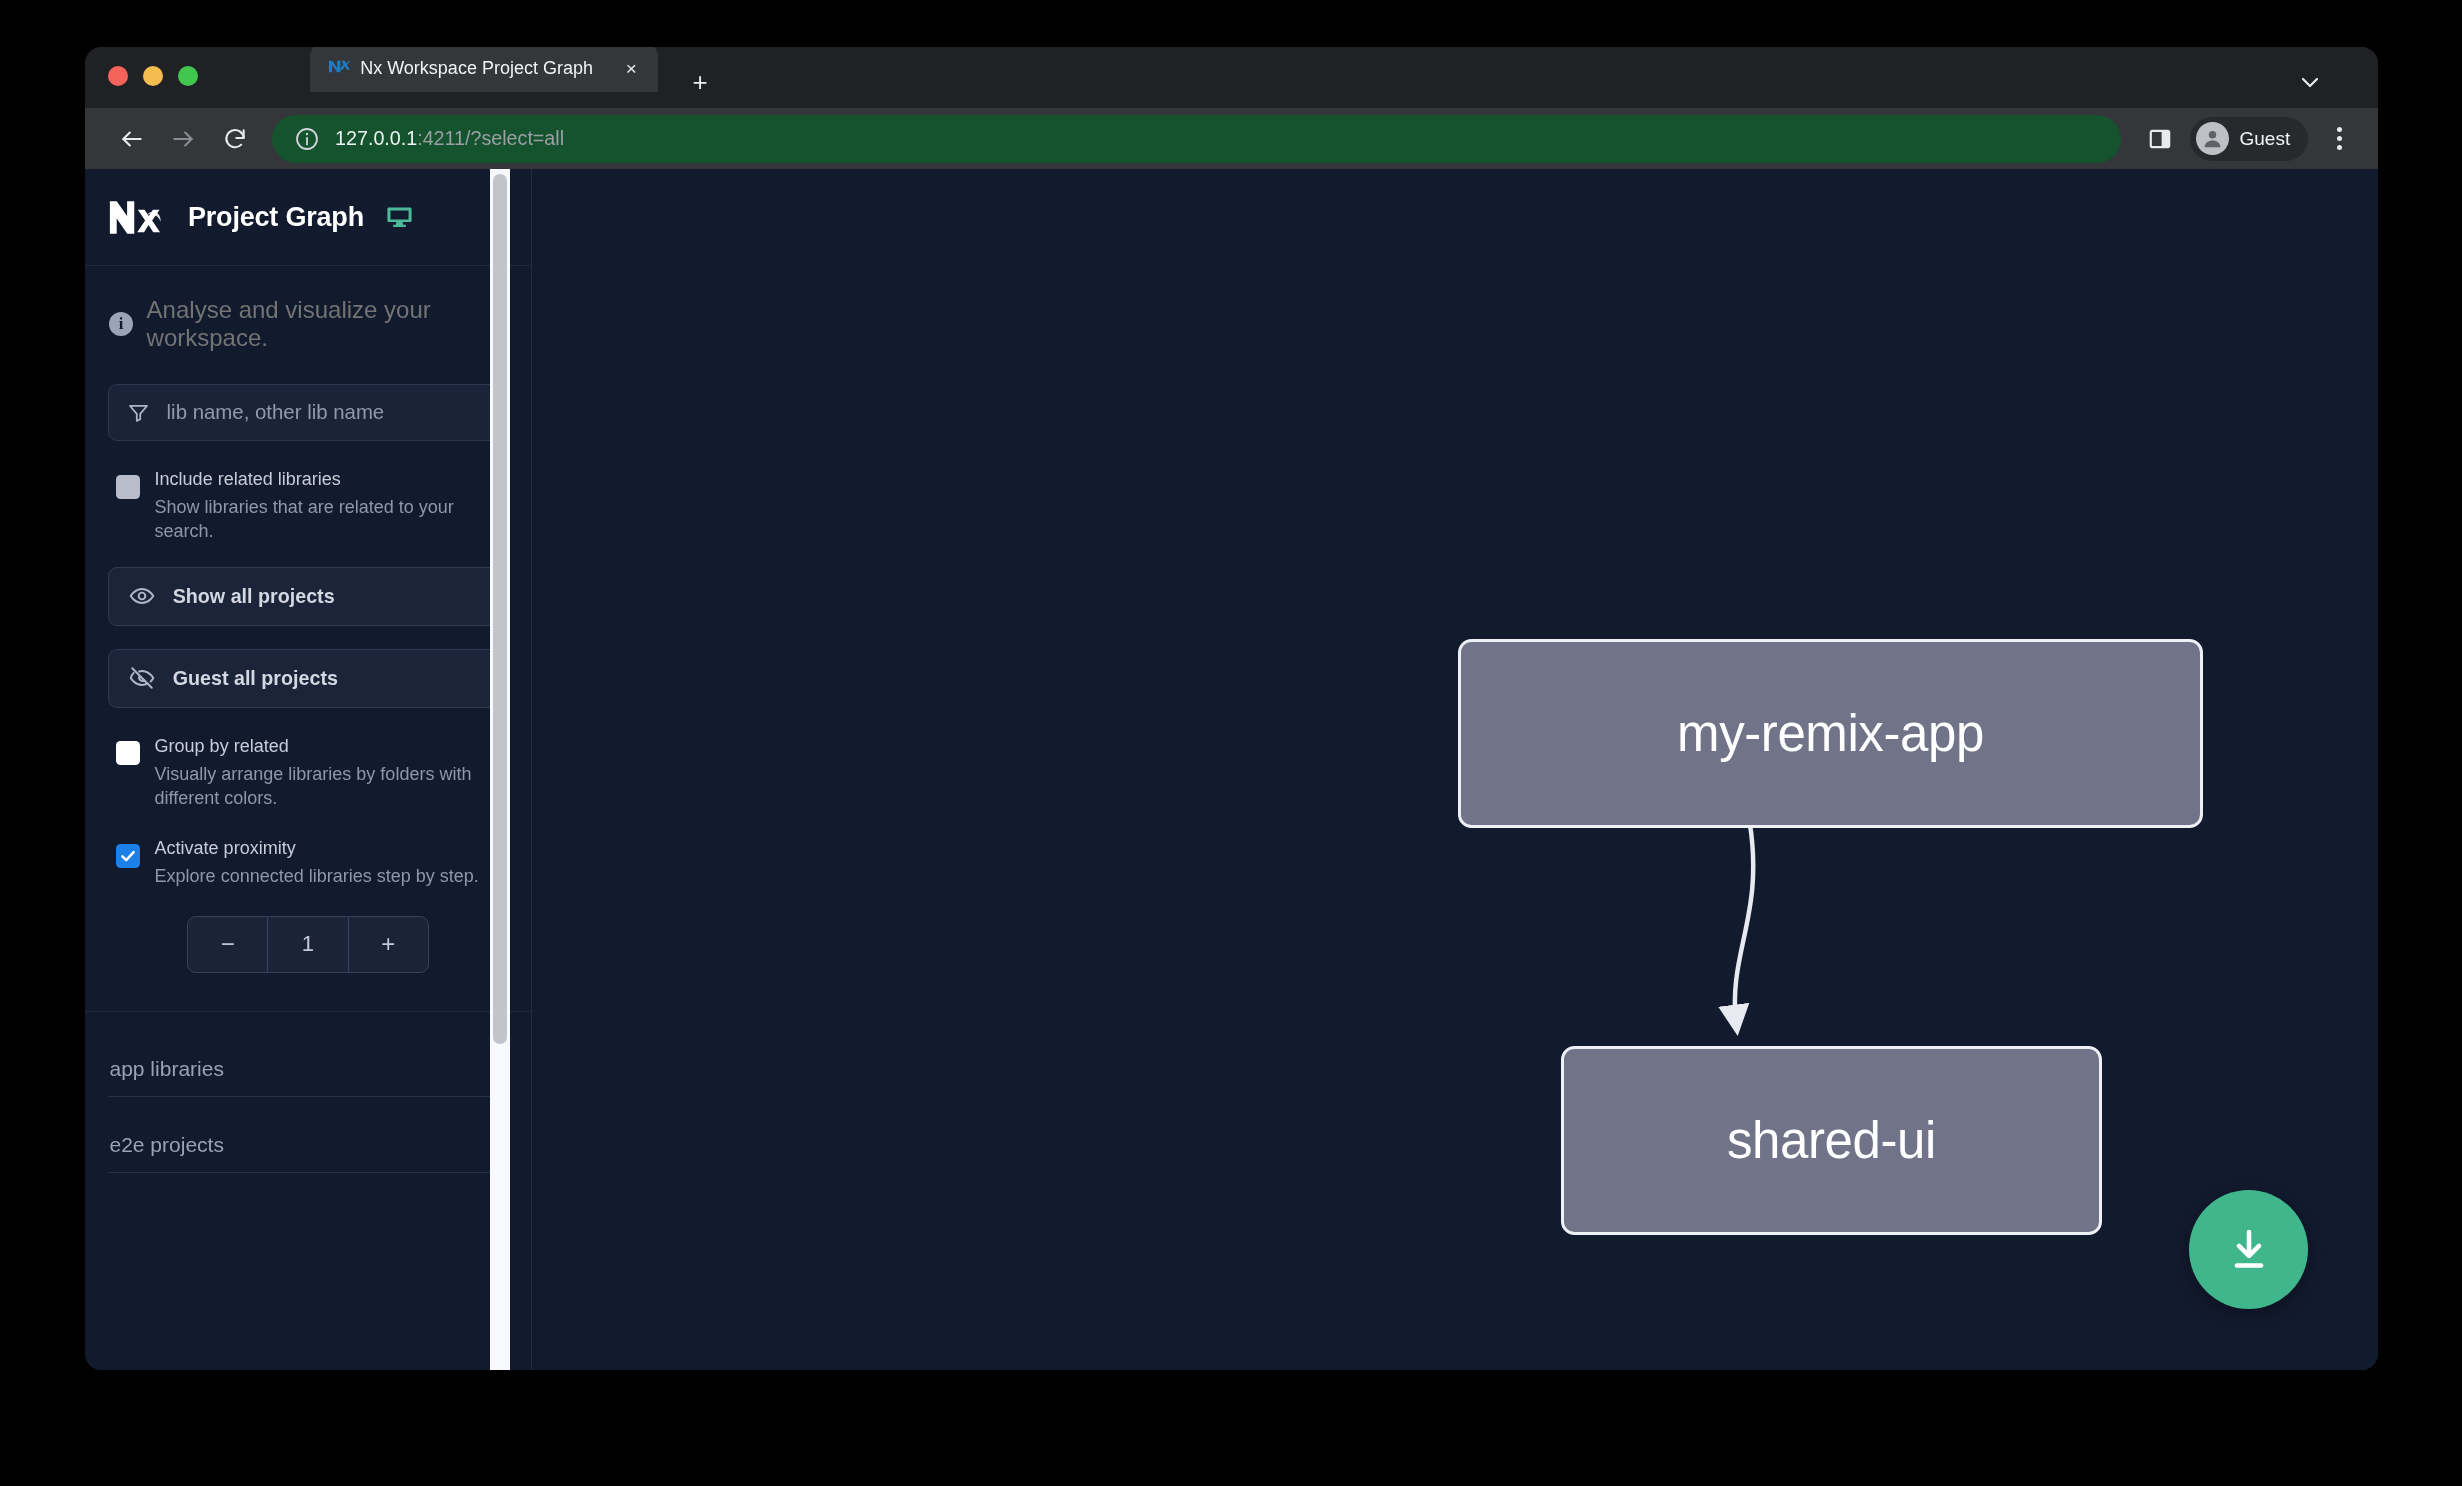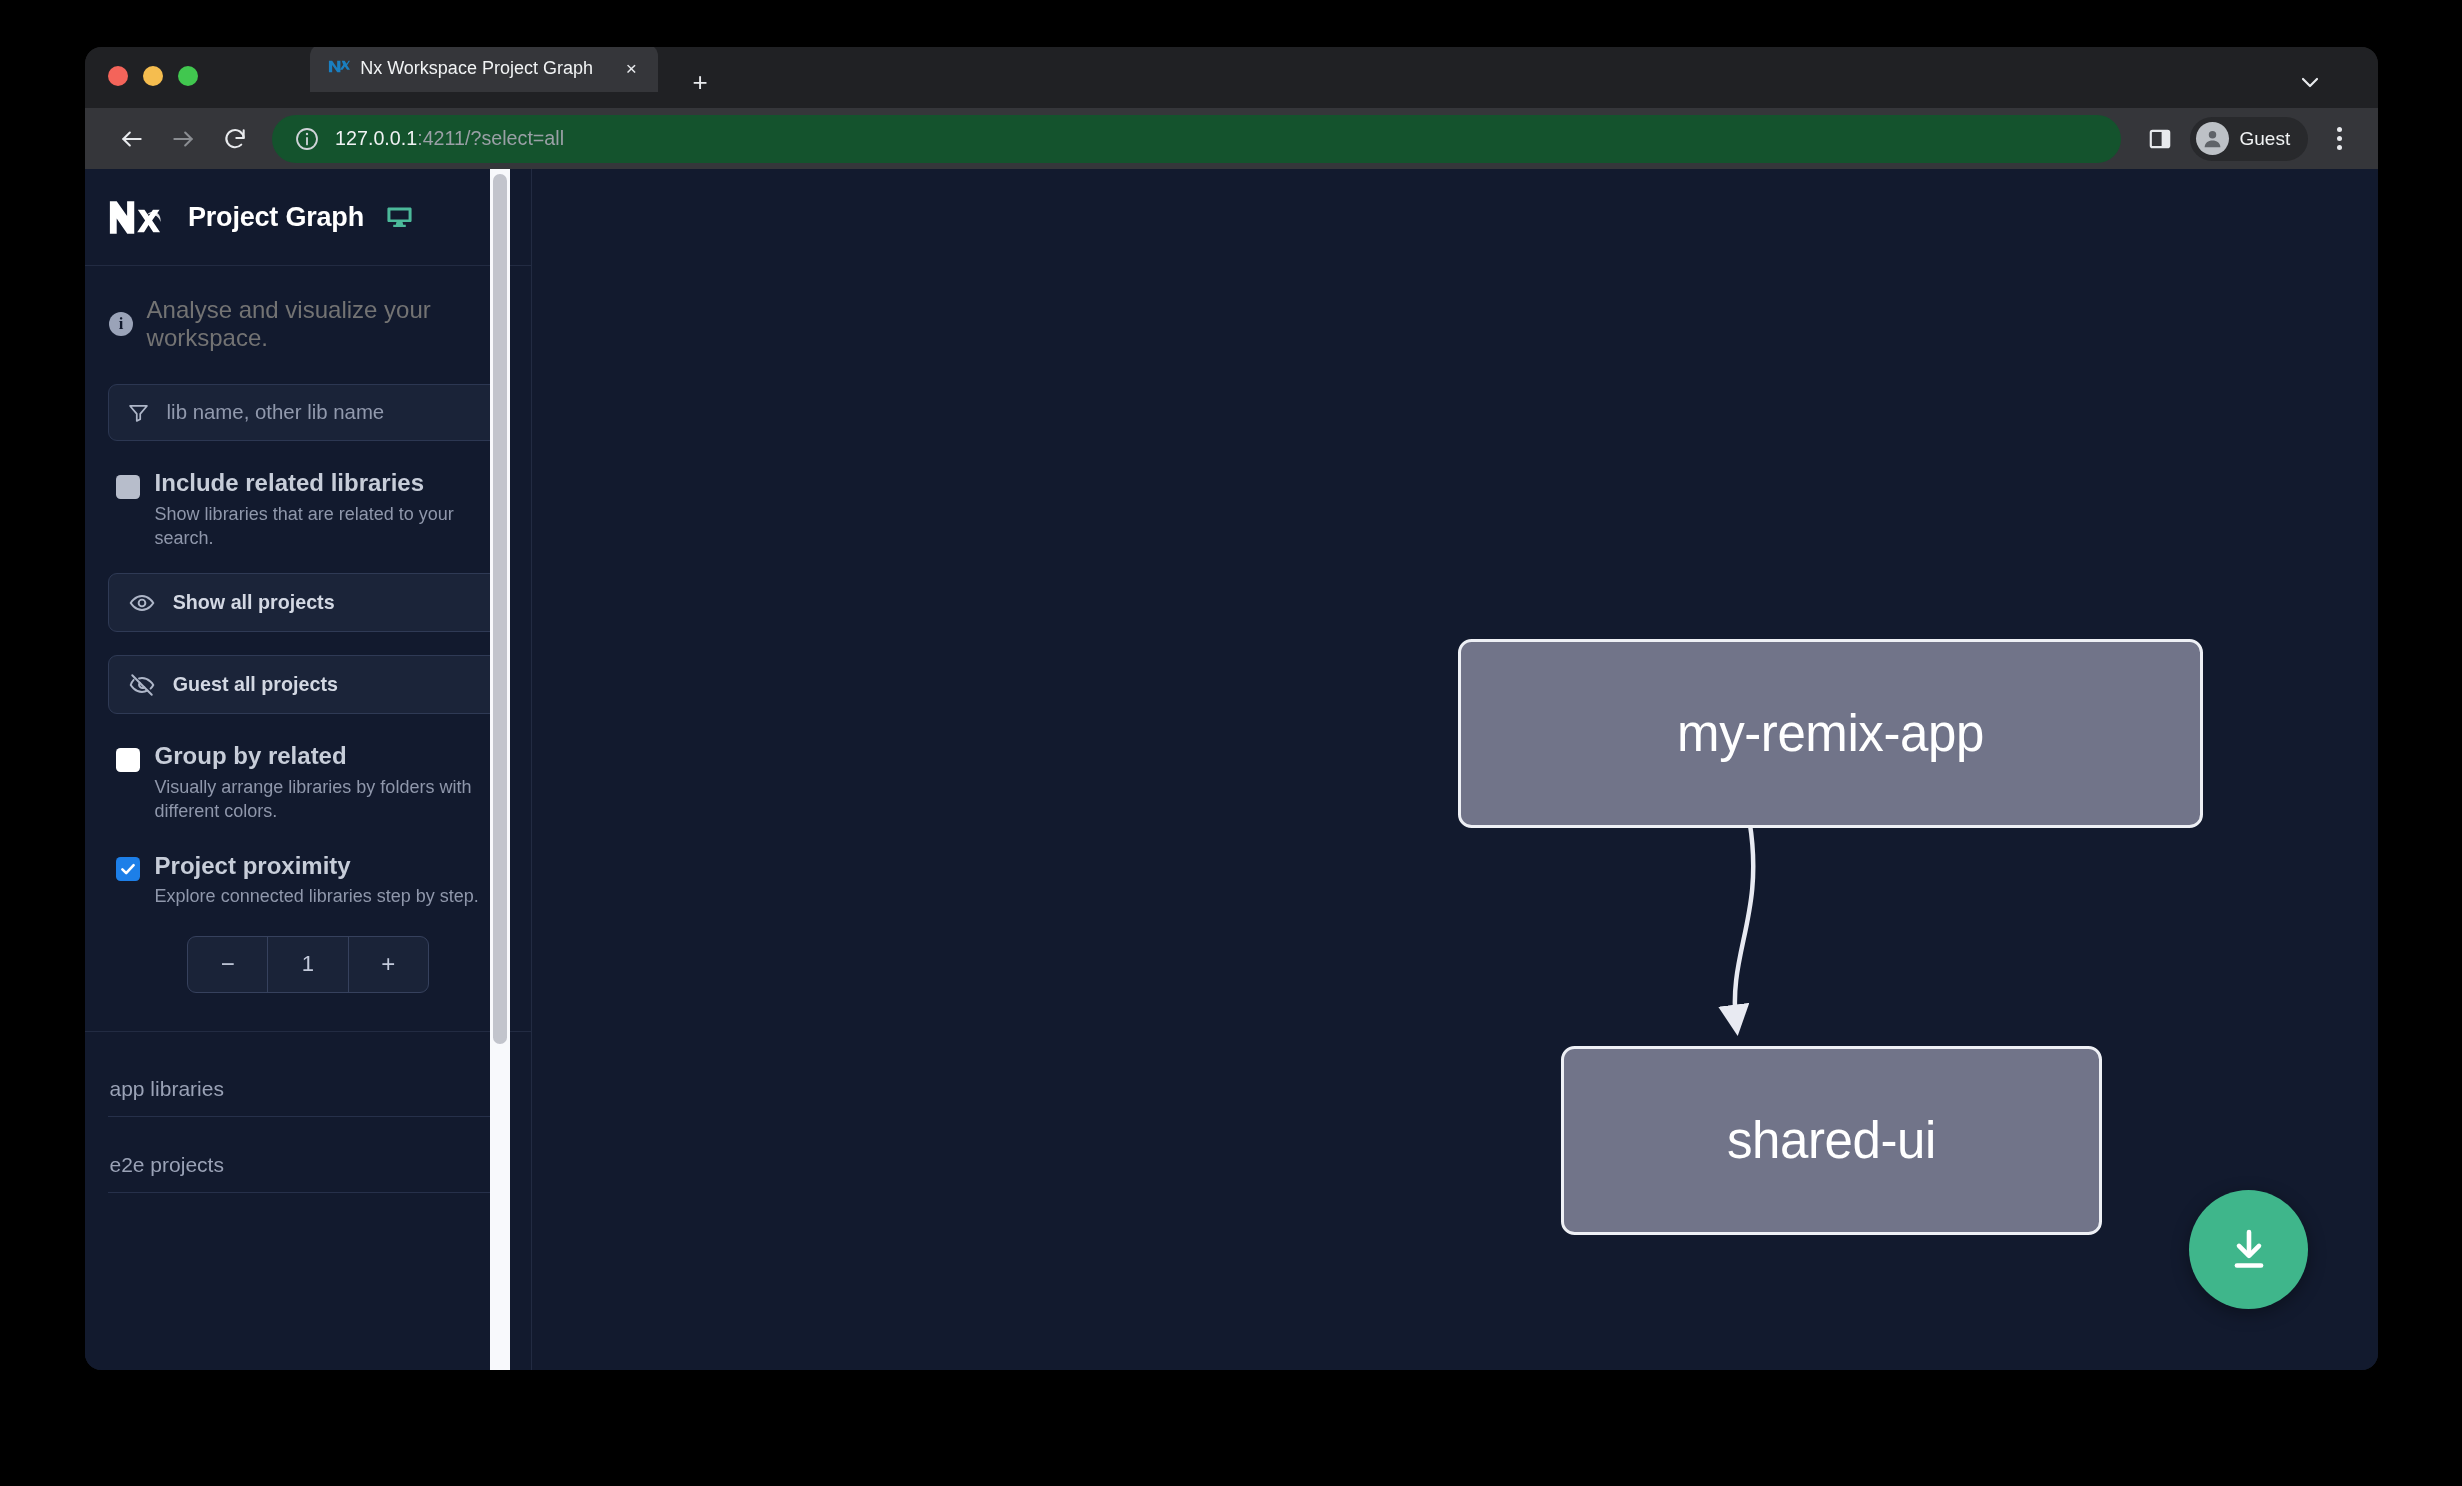--- a/index.html
+++ b/index.html
@@ -211,21 +211,21 @@
     flex-shrink: 0;
     margin-top: 4.5px;
   }
   .cbox.gray { background: #b7bdcb; }
   .cbox.white { background: #ffffff; }
   .cbox.blue {
     background: #1d7fe8;
     display: flex; align-items: center; justify-content: center;
   }
   .opt-title {
-    color: #c7cdd9; font-size: 24px; font-weight: 700;
+    color: #c7cdd9; font-size: 18px; font-weight: 400;
     line-height: 1.1;
   }
   .opt-desc {
     color: #8f97ab; font-size: 18px;
     line-height: 1.35; margin-top: 5.3px;
     max-width: 325px;
   }
 
   .pbtn {
     margin-top: 23px;
@@ -492,21 +492,21 @@
           </span>
         </div>
 
         <div class="opt-row">
           <span class="cbox blue">
             <svg viewBox="0 0 24 24" width="18" height="18" fill="none" stroke="#ffffff" stroke-width="3.4" stroke-linecap="round" stroke-linejoin="round">
               <polyline points="4.5,12.5 9.6,17.6 19.5,6.8"></polyline>
             </svg>
           </span>
           <span>
-            <div class="opt-title">Project proximity</div>
+            <div class="opt-title">Activate proximity</div>
             <div class="opt-desc">Explore connected libraries step by step.</div>
           </span>
         </div>
 
         <div class="stepper">
           <div class="stepper-btn">−</div>
           <div class="stepper-val">1</div>
           <div class="stepper-btn">+</div>
         </div>
       </div>

